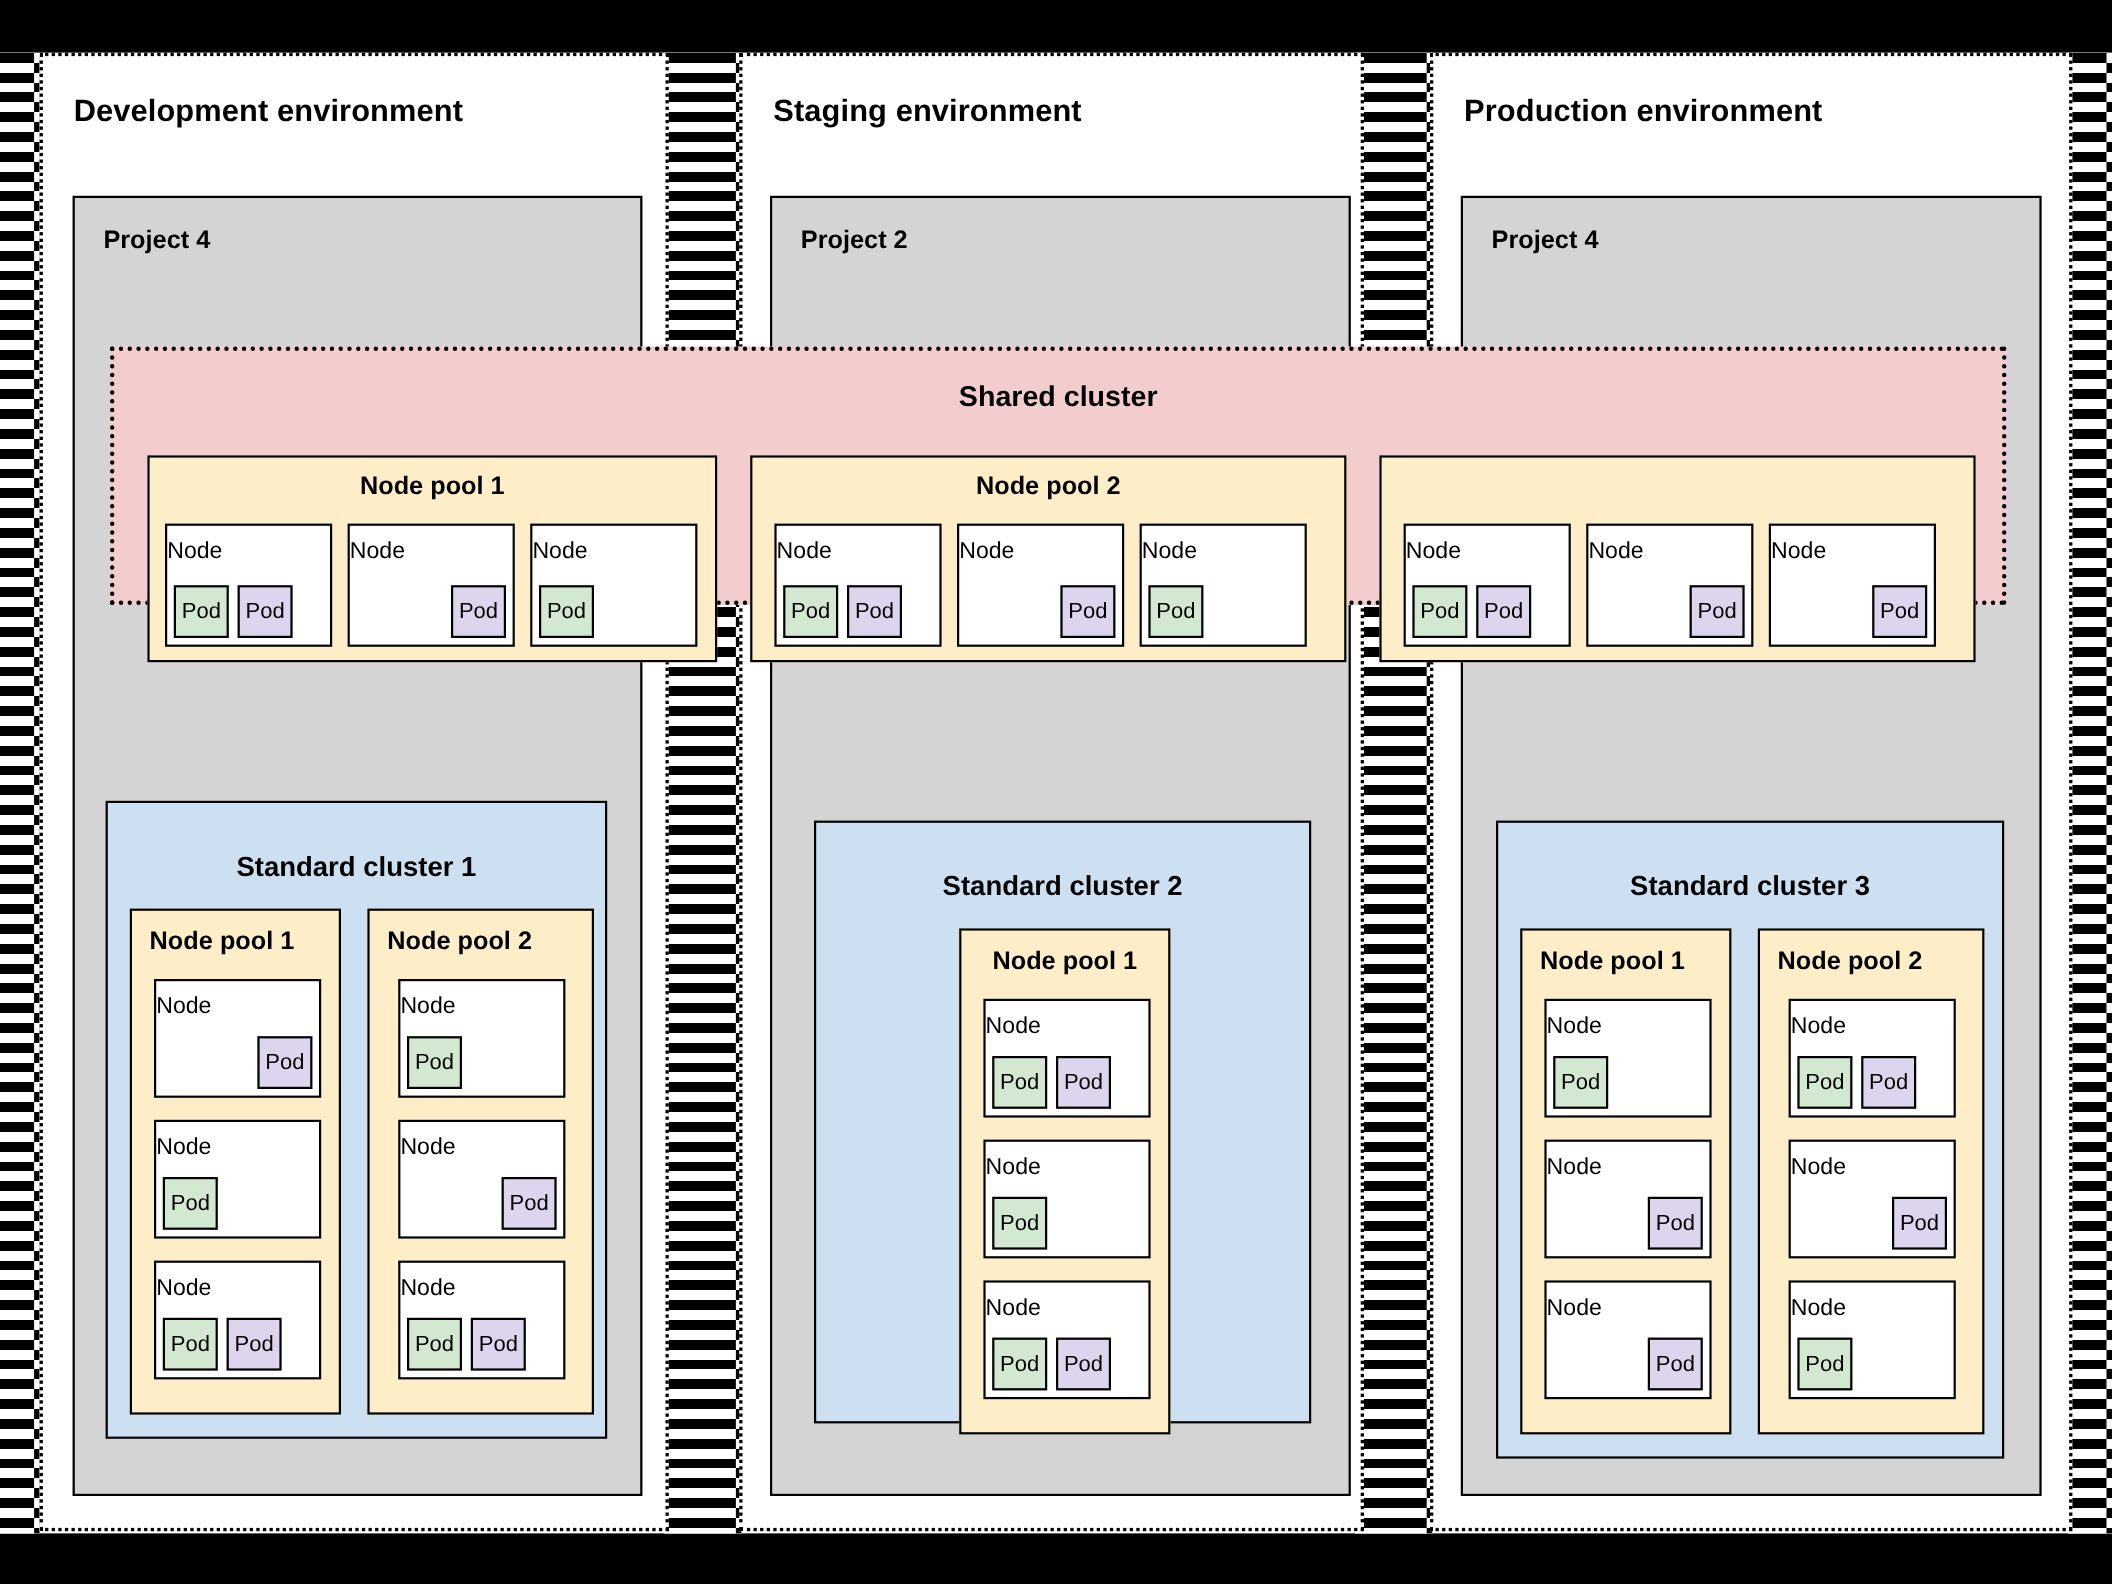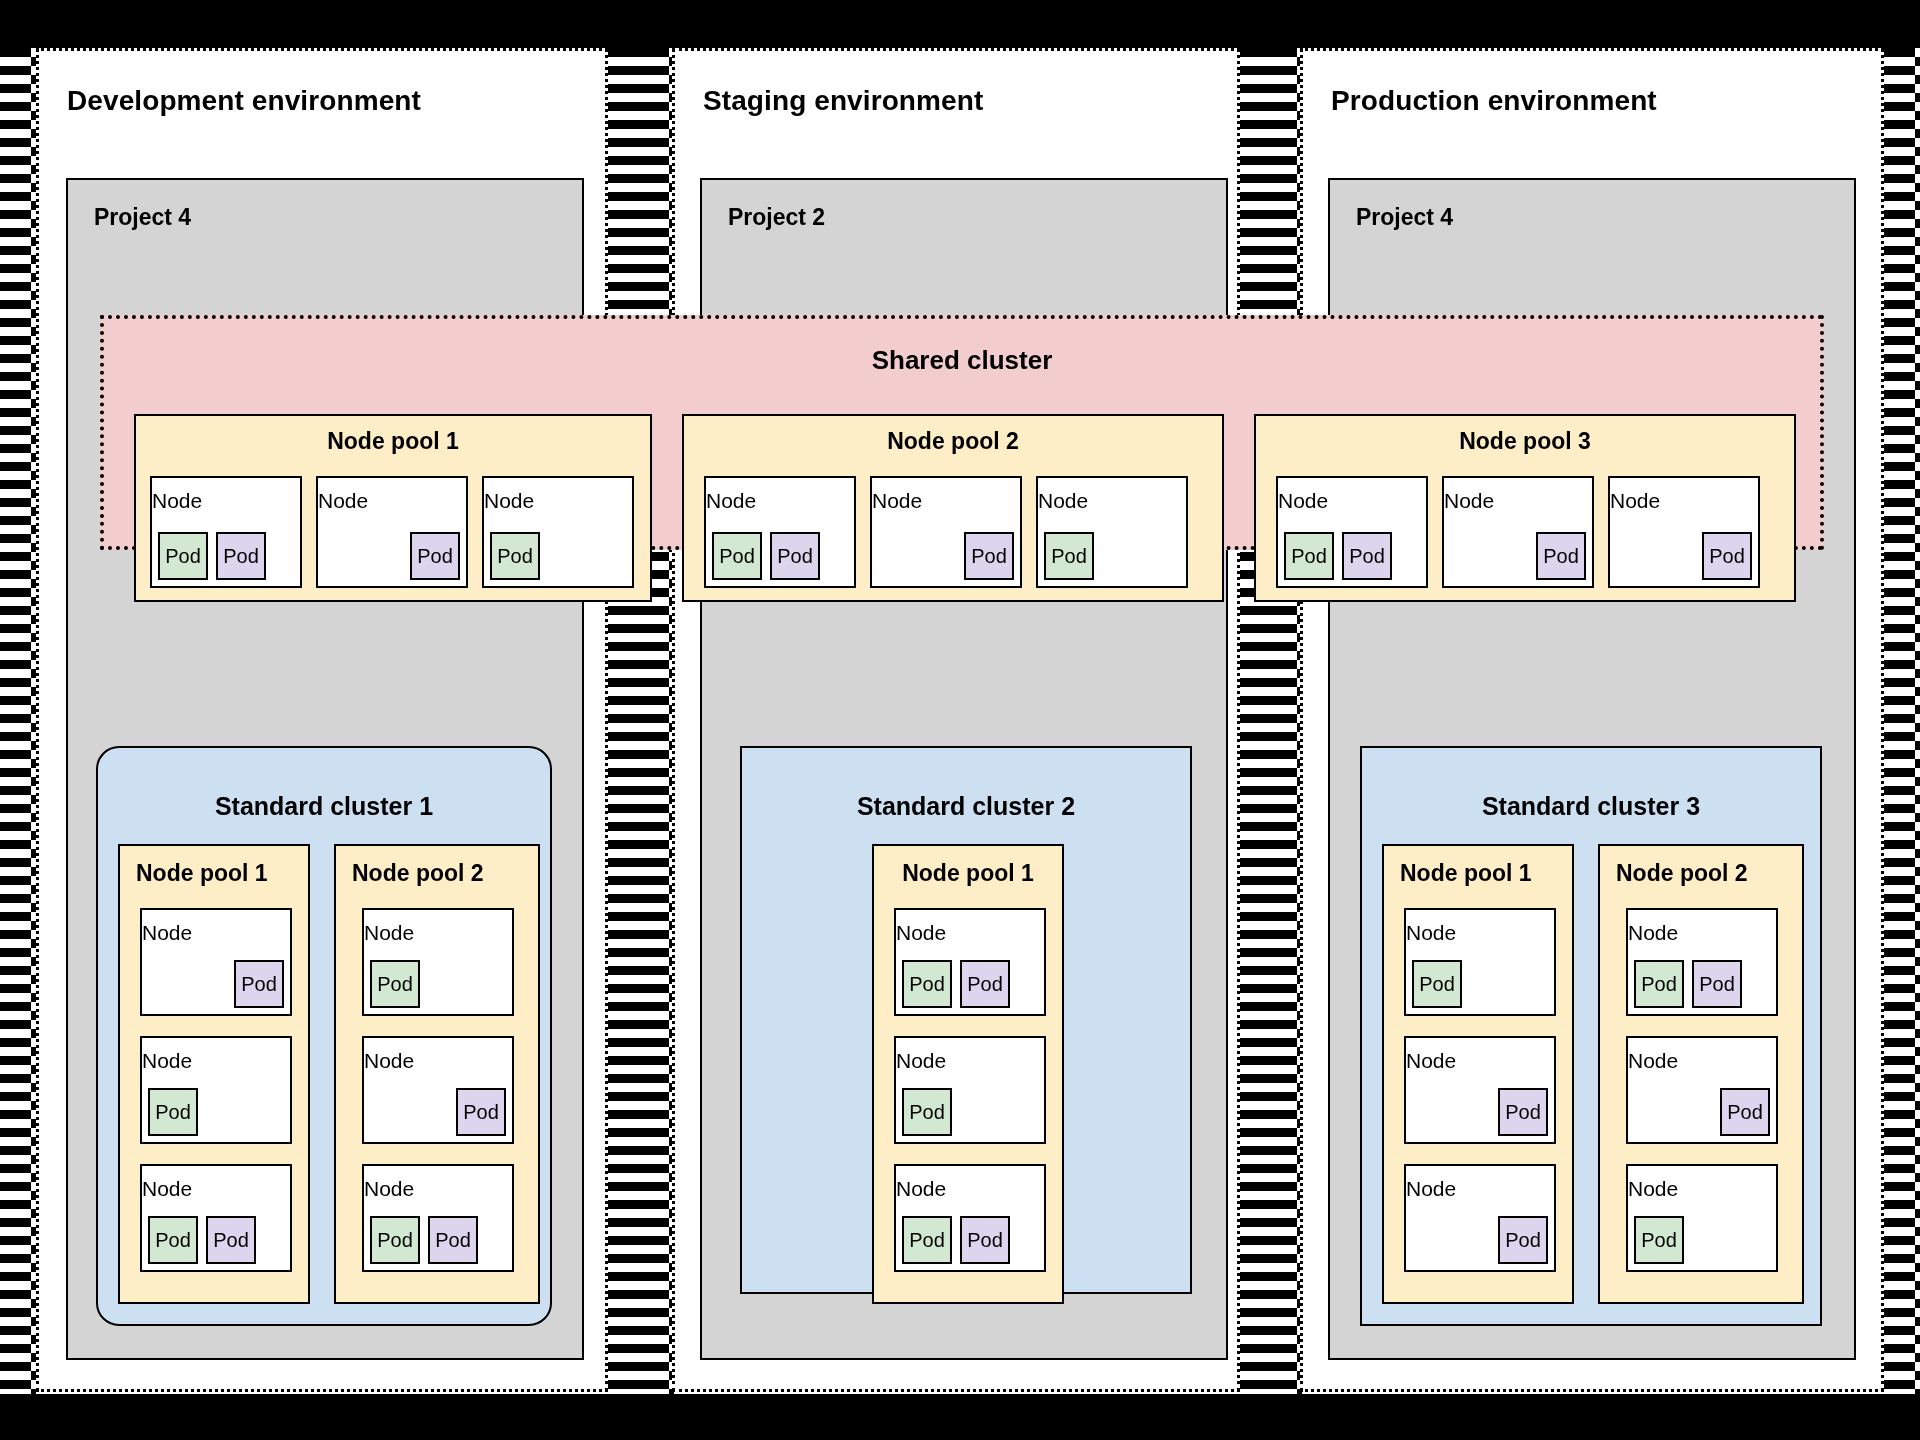--- a/index.html
+++ b/index.html
@@ -216,21 +216,20 @@
       <div class="node" style="width:152px;height:112px;">
         <div class="node-label">Node</div>
         <div class="pods left">
           <div class="pod green">Pod</div>
         </div>
       </div>
     </div>
   </div>
 
   <div class="nodepool" style="left:1150px;top:95px;width:542px;height:188px;">
-    <div class="np-title" style="margin-top:12px;">Node pool 3</div>
     <div style="position:absolute;left:20px;top:60px;display:flex;gap:14px;">
       <div class="node" style="width:152px;height:112px;">
         <div class="node-label">Node</div>
         <div class="pods left">
           <div class="pod green">Pod</div>
           <div class="pod purple">Pod</div>
         </div>
       </div>
       <div class="node" style="width:152px;height:112px;">
         <div class="node-label">Node</div>
@@ -241,21 +240,21 @@
       <div class="node" style="width:152px;height:112px;">
         <div class="node-label">Node</div>
         <div class="pods right">
           <div class="pod purple">Pod</div>
         </div>
       </div>
     </div>
   </div>
 </div>
 
-<div class="std-cluster" style="left:96px;top:746px;width:456px;height:580px;border-radius:23px;">
+<div class="std-cluster" style="left:96px;top:728px;width:456px;height:580px;">
   <div class="cluster-title">Standard cluster 1</div>
 
   <div class="nodepool" style="left:20px;top:96px;width:192px;height:460px;">
     <div class="np-title left" style="margin-top:14px;">Node pool 1</div>
     <div style="position:absolute;left:20px;top:62px;display:flex;flex-direction:column;gap:20px;">
       <div class="node" style="width:152px;height:108px;">
         <div class="node-label">Node</div>
         <div class="pods right">
           <div class="pod purple">Pod</div>
         </div>

